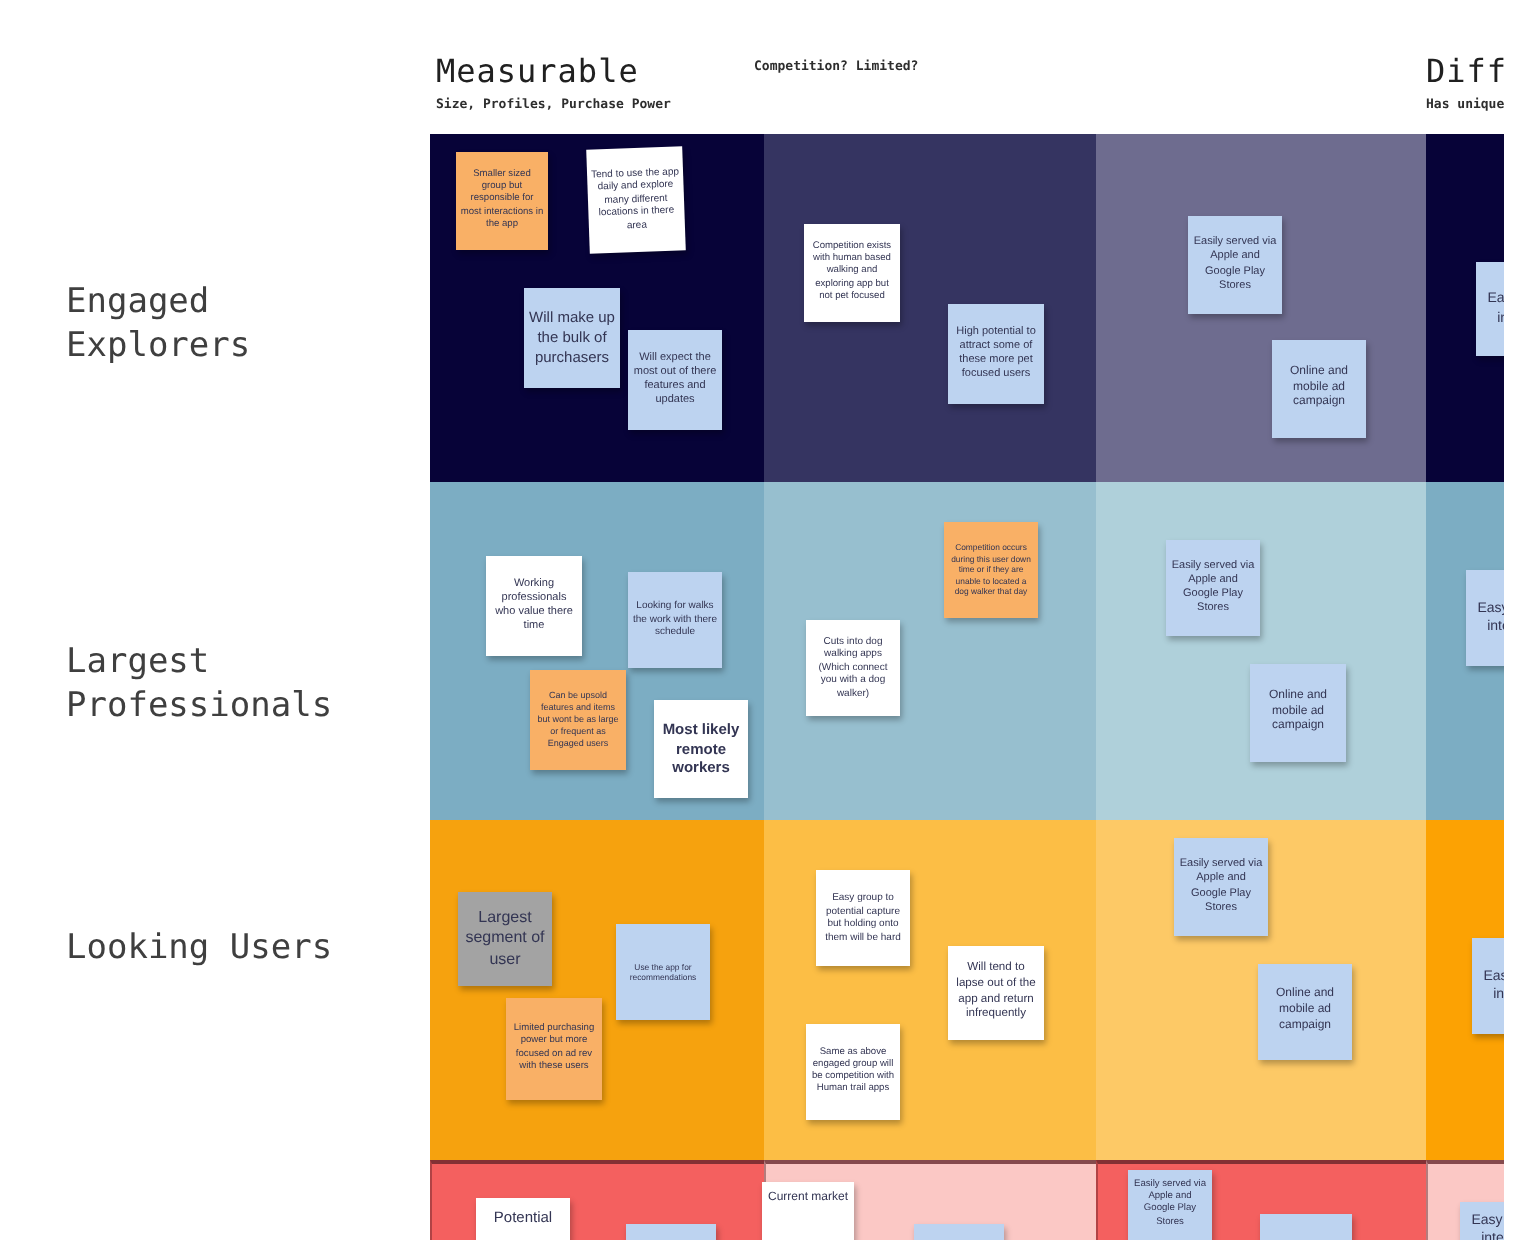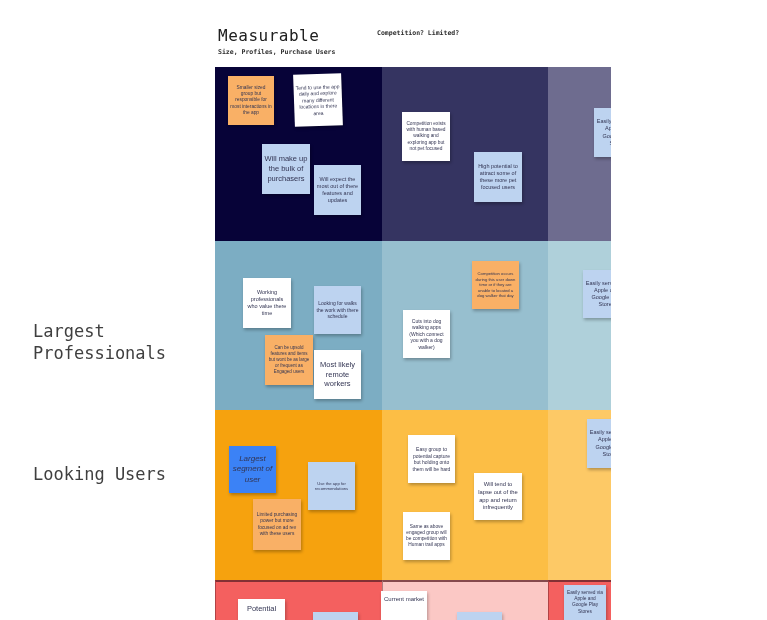--- a/index.html
+++ b/index.html
@@ -1,18 +1,18 @@
 <!DOCTYPE html>
 <html><head>
 <meta charset="utf-8">
 <style>
   * { margin: 0; padding: 0; box-sizing: border-box; }
   html, body { width: 767px; height: 620px; overflow: hidden; background: #ffffff; }
   .canvas {
-    position: relative; width: 611px; height: 620px; overflow: hidden;
+    position: relative; width: 752px; height: 620px; overflow: hidden;
     font-family: "Liberation Sans", sans-serif; background: #ffffff;
   }
   
   .col-header { position: absolute; top: 26px; white-space: nowrap; }
   .col-title {
     font-family: "DejaVu Sans Mono", monospace;
     font-size: 16px; color: #202020; letter-spacing: 0.5px;
   }
   .col-sub {
     font-family: "DejaVu Sans Mono", monospace;
@@ -44,30 +44,31 @@
   }
   .note.va-top { justify-content: flex-start; padding-top: 5px; }
 </style>
 </head>
 <body>
 
 <div class="canvas">
 
   <div class="col-header" style="left:218px">
     <div class="col-title">Measurable</div>
-    <div class="col-sub">Size, Profiles, Purchase Users</div>
+    <div class="col-sub">Size, Profiles, Purchase Power</div>
   </div>
   <div class="col-header" style="left:377px">
     <div class="col-sub">Competition? Limited?</div>
   </div>
   <div class="col-header" style="left:713px">
     <div class="col-title">Differentiable</div>
     <div class="col-sub">Has unique jobs?</div>
   </div>
 
+  <div class="row-label" style="top:140px">Engaged Explorers</div>
   <div class="row-label" style="top:320px">Largest Professionals</div>
   <div class="row-label" style="top:463px">Looking Users</div>
 
   <div id="grid">
       <div class="cell" style="left: 215px; top: 67px; width: 167px; height: 174px; background: rgb(7, 3, 56);"></div>
       <div class="cell" style="left: 382px; top: 67px; width: 166px; height: 174px; background: rgb(53, 52, 97);"></div>
       <div class="cell" style="left: 548px; top: 67px; width: 165px; height: 174px; background: rgb(110, 108, 143);"></div>
       <div class="cell" style="left: 713px; top: 67px; width: 73px; height: 174px; background: rgb(7, 3, 56);"></div>
       <div class="cell" style="left: 215px; top: 241px; width: 167px; height: 169px; background: rgb(124, 173, 195);"></div>
       <div class="cell" style="left: 382px; top: 241px; width: 166px; height: 169px; background: rgb(151, 191, 207);"></div>
@@ -86,27 +87,27 @@
       <div class="note" style="left: 262px; top: 144px; width: 48px; height: 50px; background: rgb(189, 211, 240); font-size: 7.5px;">Will make up the bulk of purchasers</div>
       <div class="note" style="left: 314px; top: 165px; width: 47px; height: 50px; background: rgb(189, 211, 240); font-size: 5.5px;">Will expect the most out of there features and updates</div>
       <div class="note" style="left: 402px; top: 112px; width: 48px; height: 49px; background: rgb(255, 255, 255); font-size: 4.8px;">Competition exists with human based walking and exploring app but not pet focused</div>
       <div class="note" style="left: 474px; top: 152px; width: 48px; height: 50px; background: rgb(189, 211, 240); font-size: 5.5px;">High potential to attract some of these more pet focused users</div>
       <div class="note" style="left: 594px; top: 108px; width: 47px; height: 49px; background: rgb(189, 211, 240); font-size: 5.5px;">Easily served via Apple and Google Play Stores</div>
       <div class="note" style="left: 636px; top: 170px; width: 47px; height: 49px; background: rgb(189, 211, 240); font-size: 6px;">Online and mobile ad campaign</div>
       <div class="note" style="left: 738px; top: 131px; width: 48px; height: 47px; background: rgb(189, 211, 240); font-size: 7px;">Easy to use interface</div>
       <div class="note" style="left: 243px; top: 278px; width: 48px; height: 50px; background: rgb(255, 255, 255); font-size: 5.5px;">Working professionals who value there time</div>
       <div class="note" style="left: 314px; top: 286px; width: 47px; height: 48px; background: rgb(189, 211, 240); font-size: 5px;">Looking for walks the work with there schedule</div>
       <div class="note" style="left: 265px; top: 335px; width: 48px; height: 50px; background: rgb(249, 176, 102); font-size: 4.5px;">Can be upsold features and items but wont be as large or frequent as Engaged users</div>
-      <div class="note" style="left: 314px; top: 350px; width: 47px; height: 49px; background: rgb(255, 255, 255); font-size: 7.5px;">Most likely remote workers</div>
+      <div class="note" style="left: 327px; top: 350px; width: 47px; height: 49px; background: rgb(255, 255, 255); font-size: 7.5px; font-weight: bold;">Most likely remote workers</div>
       <div class="note" style="left: 472px; top: 261px; width: 47px; height: 48px; background: rgb(249, 176, 102); font-size: 4.2px;">Competition occurs during this user down time or if they are unable to located a dog walker that day</div>
       <div class="note" style="left: 403px; top: 310px; width: 47px; height: 48px; background: rgb(255, 255, 255); font-size: 5px;">Cuts into dog walking apps (Which connect you with a dog walker)</div>
       <div class="note" style="left: 583px; top: 270px; width: 47px; height: 48px; background: rgb(189, 211, 240); font-size: 5.5px;">Easily served via Apple and Google Play Stores</div>
       <div class="note" style="left: 625px; top: 332px; width: 48px; height: 49px; background: rgb(189, 211, 240); font-size: 6px;">Online and mobile ad campaign</div>
       <div class="note" style="left: 733px; top: 285px; width: 48px; height: 48px; background: rgb(189, 211, 240); font-size: 7px;">Easy to use interface</div>
-      <div class="note" style="left: 229px; top: 446px; width: 47px; height: 47px; background: #3b82f6; font-size: 8px; font-style: italic;">Largest segment of user</div>
+      <div class="note" style="left: 229px; top: 446px; width: 47px; height: 47px; background: #a3a3a3; font-size: 8px;">Largest segment of user</div>
       <div class="note" style="left: 308px; top: 462px; width: 47px; height: 48px; background: rgb(189, 211, 240); font-size: 4.2px;">Use the app for recommendations</div>
       <div class="note" style="left: 253px; top: 499px; width: 48px; height: 51px; background: rgb(249, 176, 102); font-size: 4.8px;">Limited purchasing power but more focused on ad rev with these users</div>
       <div class="note" style="left: 408px; top: 435px; width: 47px; height: 48px; background: rgb(255, 255, 255); font-size: 5px;">Easy group to potential capture but holding onto them will be hard</div>
       <div class="note" style="left: 474px; top: 473px; width: 48px; height: 47px; background: rgb(255, 255, 255); font-size: 5.8px;">Will tend to lapse out of the app and return infrequently</div>
       <div class="note" style="left: 403px; top: 512px; width: 47px; height: 48px; background: rgb(255, 255, 255); font-size: 4.8px;">Same as above engaged group will be competition with Human trail apps</div>
       <div class="note" style="left: 587px; top: 419px; width: 47px; height: 49px; background: rgb(189, 211, 240); font-size: 5.5px;">Easily served via Apple and Google Play Stores</div>
       <div class="note" style="left: 629px; top: 482px; width: 47px; height: 48px; background: rgb(189, 211, 240); font-size: 6px;">Online and mobile ad campaign</div>
       <div class="note" style="left: 736px; top: 469px; width: 48px; height: 48px; background: rgb(189, 211, 240); font-size: 7px;">Easy to use interface</div>
       <div class="note va-top" style="left: 238px; top: 599px; width: 47px; height: 45px; background: rgb(255, 255, 255); font-size: 7.5px;">Potential</div>
       <div class="note" style="left: 313px; top: 612px; width: 45px; height: 30px; background: rgb(189, 211, 240); font-size: 5px;"></div>

